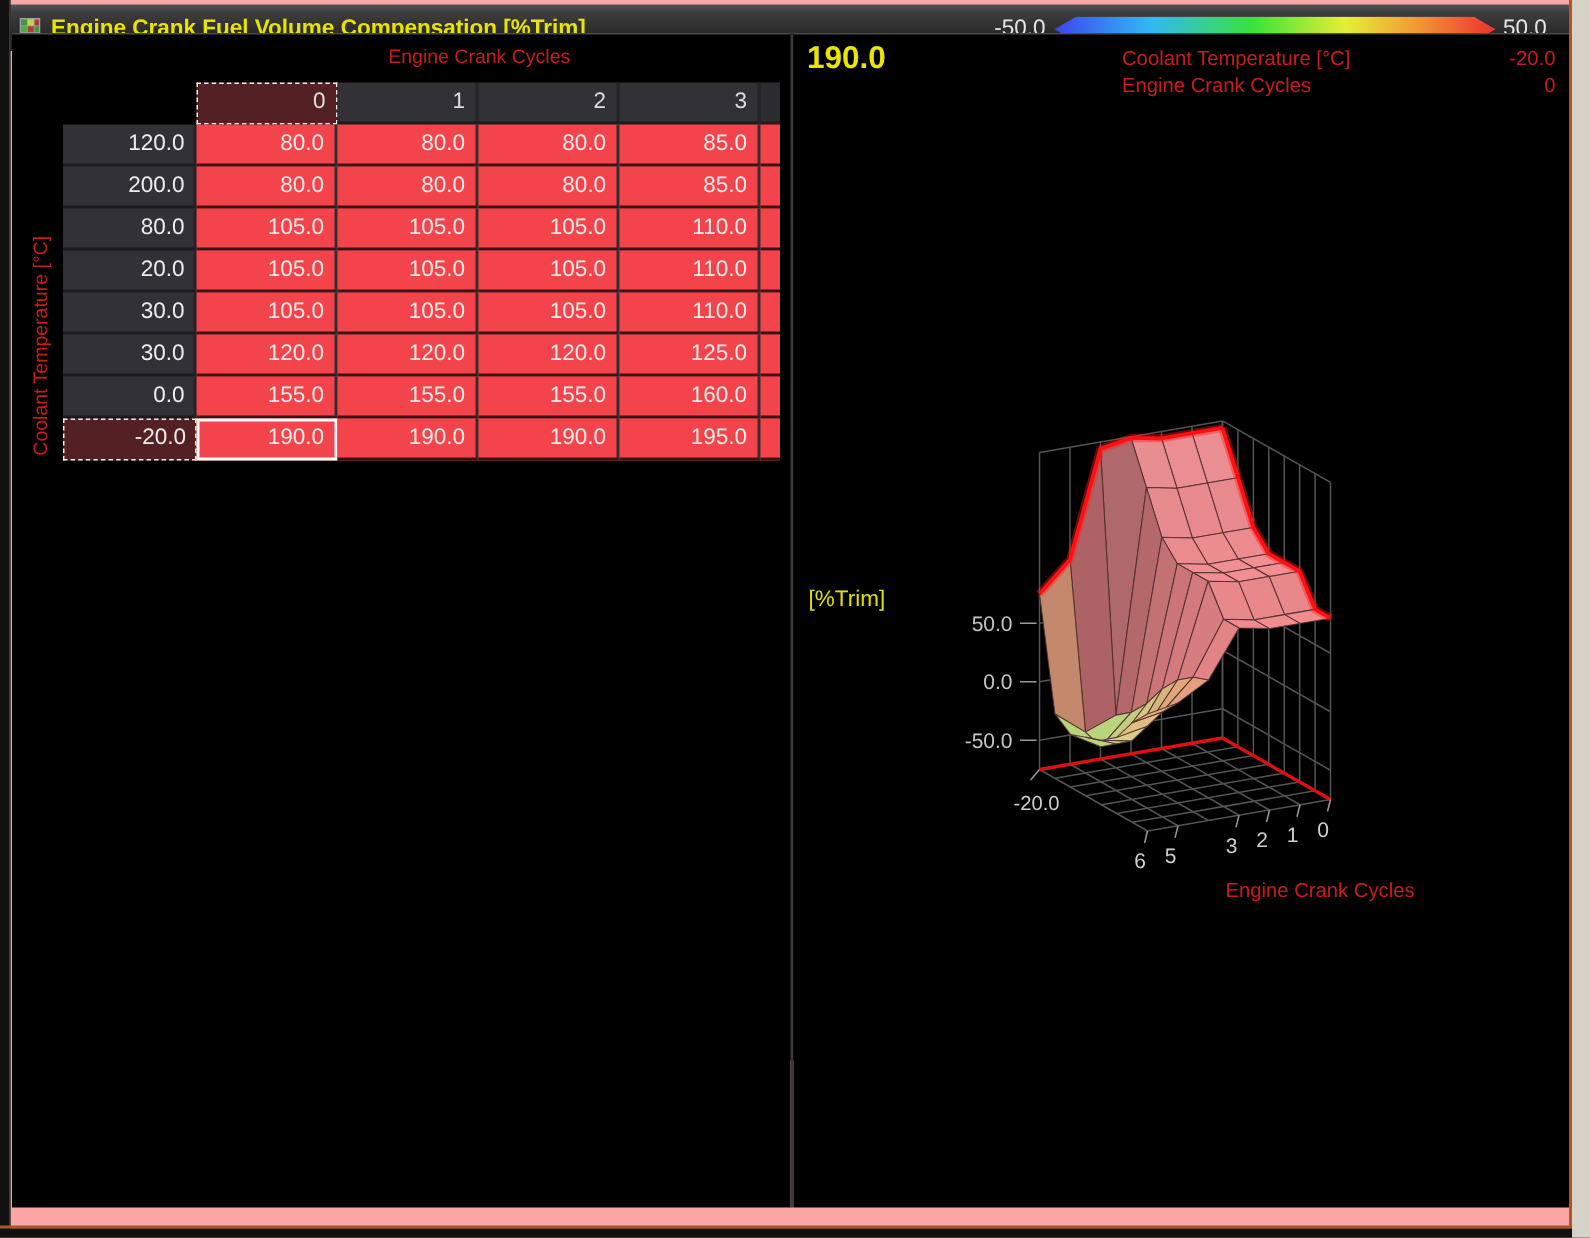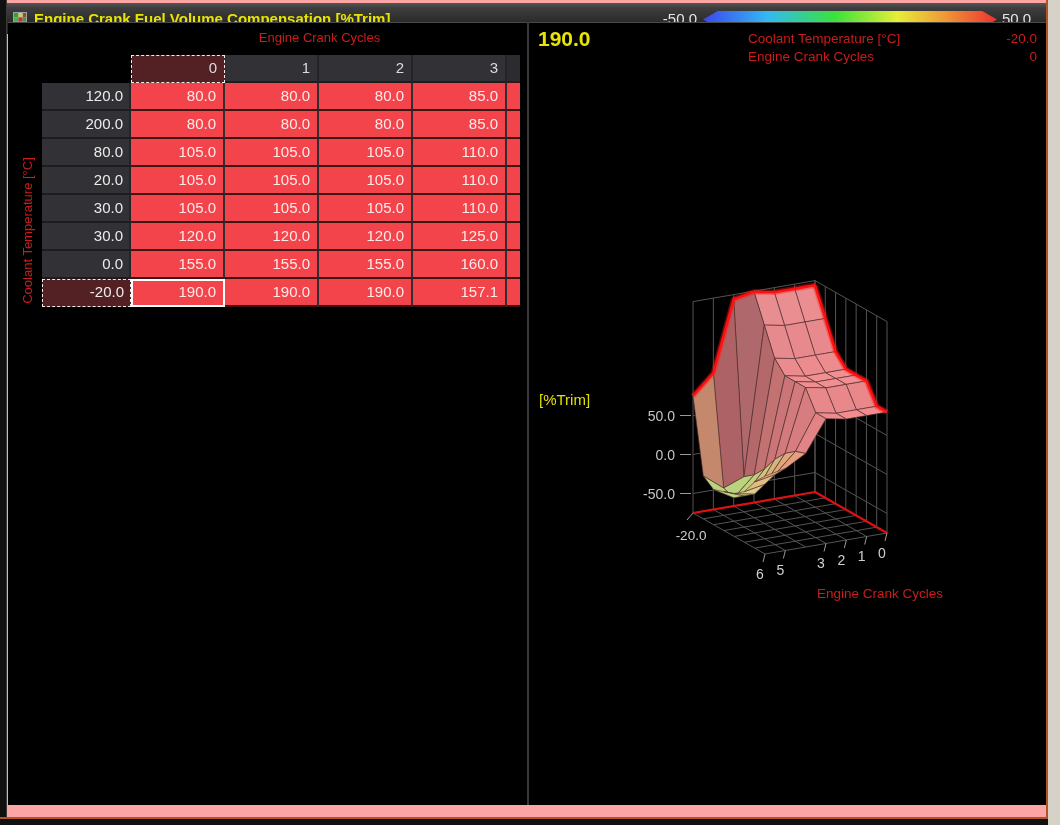--- a/index.html
+++ b/index.html
@@ -158,21 +158,21 @@
             <div class="tcell dcell">155.0</div>
             <div class="tcell dcell">155.0</div>
             <div class="tcell dcell">160.0</div>
             <div class="tcell sliver"></div>
           </div>
           <div class="trow">
             <div class="tcell row-hdr sel-hdr">-20.0</div>
             <div class="tcell dcell sel-cell">190.0</div>
             <div class="tcell dcell">190.0</div>
             <div class="tcell dcell">190.0</div>
-            <div class="tcell dcell">157.1</div>
+            <div class="tcell dcell">195.0</div>
             <div class="tcell sliver"></div>
           </div>
         </div>
     </div>
 
     <div class="divider"></div>
 
     <div class="plot-panel">
       <div class="readout-value">190.0</div>
       <div class="readout-line" style="top:8px;">

